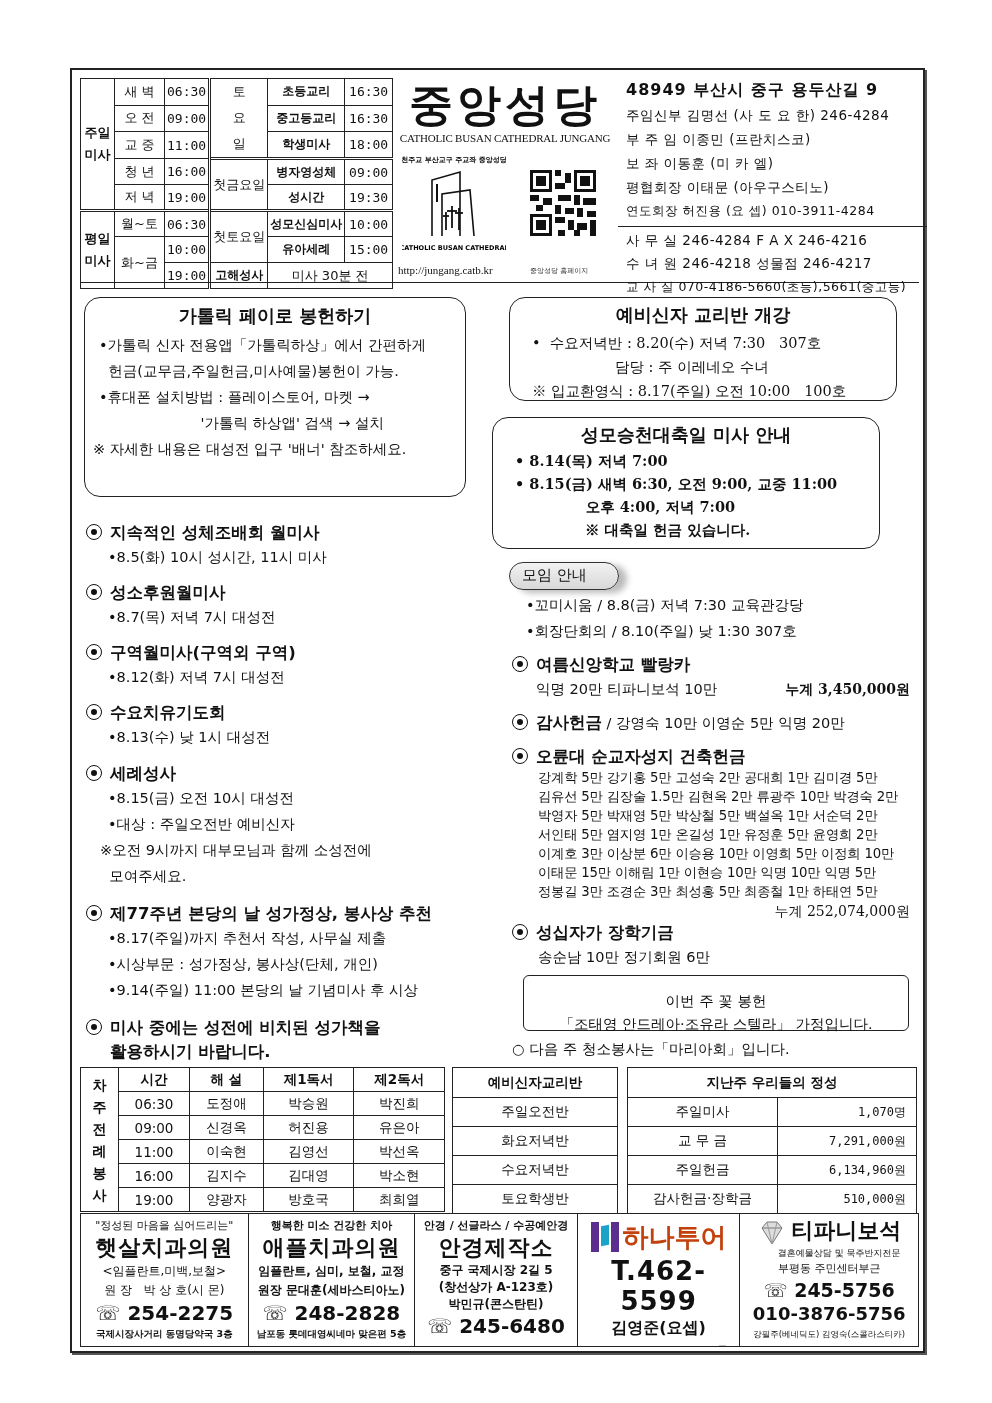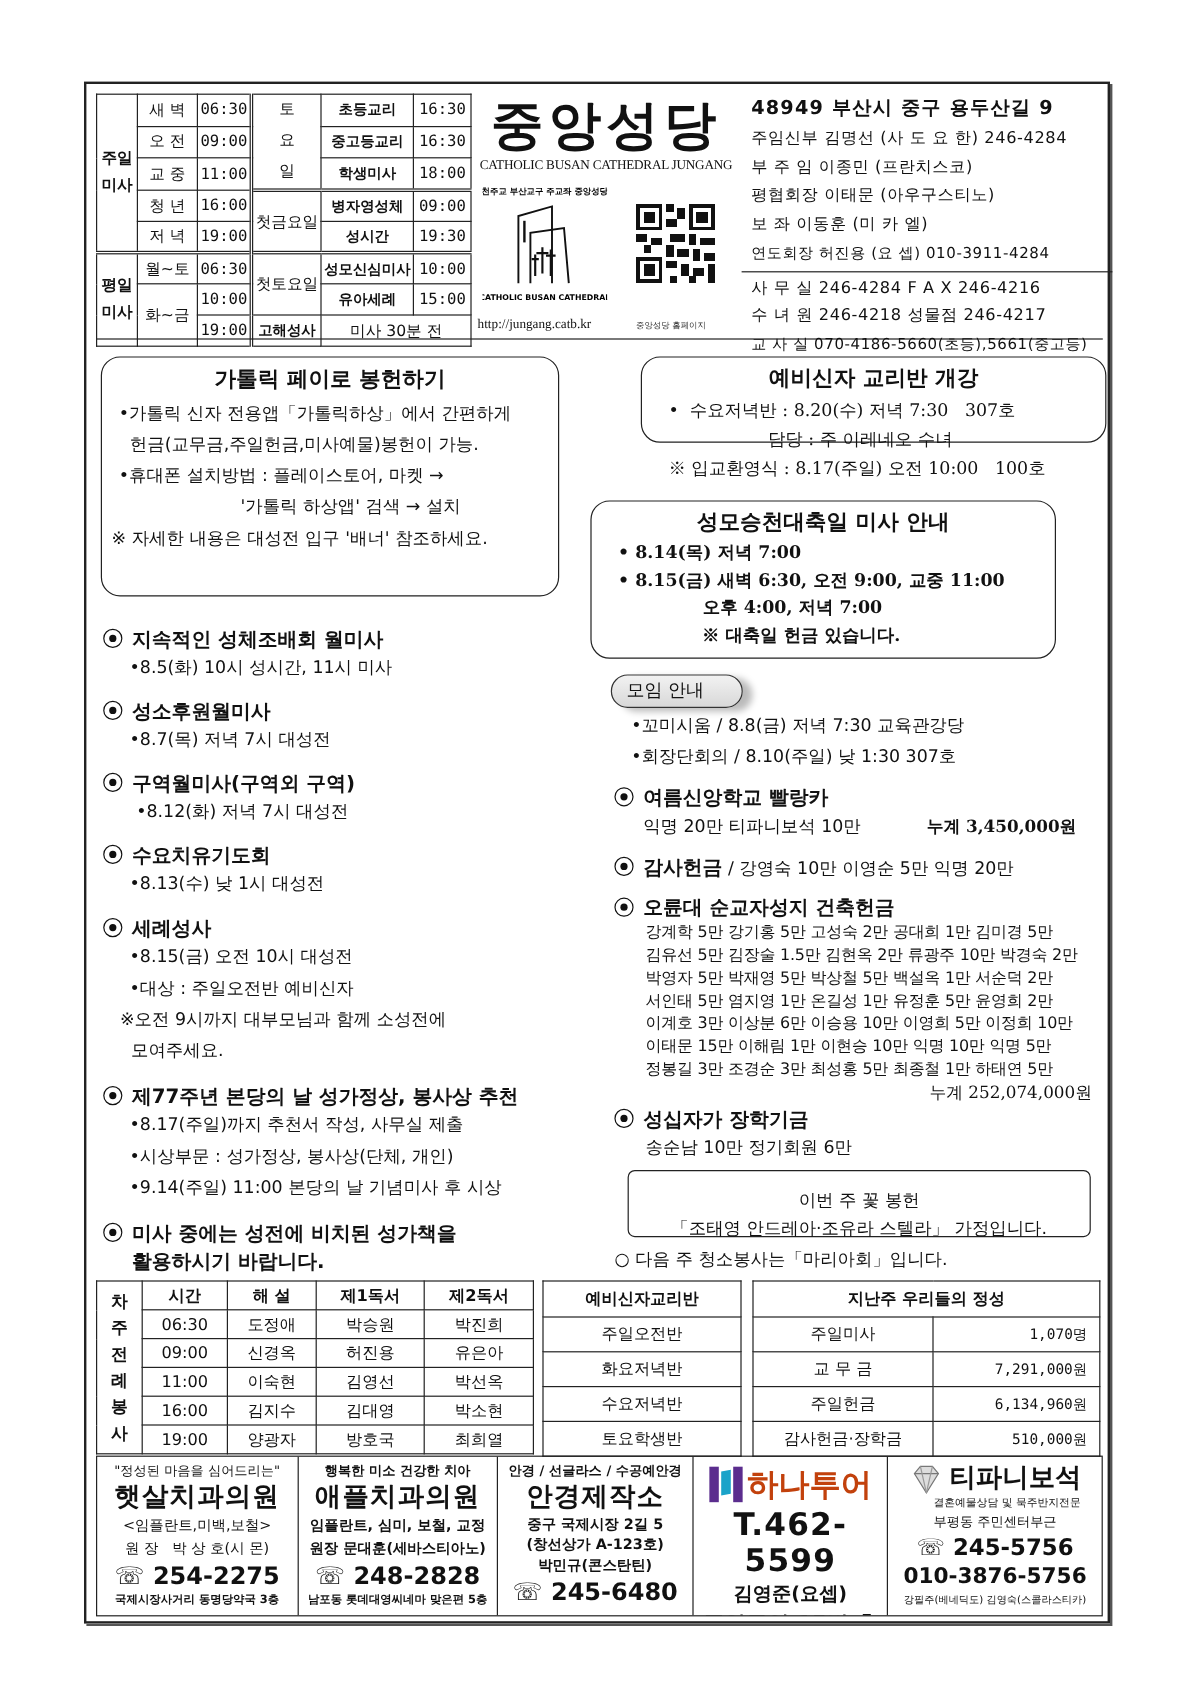--- a/index.html
+++ b/index.html
@@ -184,22 +184,22 @@
         </g>
       </svg>
       <div class="url">http://jungang.catb.kr</div>
       <div class="qrcap">중앙성당 홈페이지</div>
     </div>
 
     <div class="addr">
       <div class="a1">48949  부산시  중구  용두산길  9</div>
       <div class="row">주임신부 김명선 (사 도 요 한) 246-4284</div>
       <div class="row">부 주 임 이종민 (프란치스코)</div>
+      <div class="row">보    좌 이동훈 (미   카   엘)</div>
       <div class="row">평협회장 이태문 (아우구스티노)</div>
-      <div class="row">보    좌 이동훈 (미   카   엘)</div>
       <div class="row" style="font-size:12.5px">연도회장 허진용 (요       셉) 010-3911-4284</div>
       <div style="border-top:1px solid #222;margin:3px -8px 2px -8px"></div>
       <div class="row tight">사 무 실  246-4284    F A X  246-4216</div>
       <div class="row tight">수 녀 원  246-4218    성물점 246-4217</div>
       <div class="row tight" style="font-size:12.5px">교 사 실  070-4186-5660(초등),5661(중고등)</div>
     </div>
   </div>
 
   <div class="rbox" style="left:12px;top:227px;width:382px;height:200px;">
     <h3>가톨릭 페이로 봉헌하기</h3>
@@ -213,21 +213,21 @@
   </div>
 
   <div class="sec" style="left:14px;top:452px;">
     <div class="hd"><span class="bullet"></span><span>지속적인 성체조배회 월미사</span></div>
     <div class="it">•8.5(화) 10시 성시간, 11시 미사</div>
   </div>
   <div class="sec" style="left:14px;top:512px;">
     <div class="hd"><span class="bullet"></span><span>성소후원월미사</span></div>
     <div class="it">•8.7(목) 저녁 7시 대성전</div>
   </div>
-  <div class="sec" style="left:14px;top:572px;text-align:center;">
+  <div class="sec" style="left:14px;top:572px;">
     <div class="hd"><span class="bullet"></span><span>구역월미사(구역외 구역)</span></div>
     <div class="it">•8.12(화) 저녁 7시 대성전</div>
   </div>
   <div class="sec" style="left:14px;top:632px;">
     <div class="hd"><span class="bullet"></span><span>수요치유기도회</span></div>
     <div class="it">•8.13(수) 낮 1시 대성전</div>
   </div>
   <div class="sec" style="left:14px;top:693px;">
     <div class="hd"><span class="bullet"></span><span>세례성사</span></div>
     <div class="it">•8.15(금) 오전 10시 대성전</div>
@@ -239,21 +239,21 @@
     <div class="hd"><span class="bullet"></span><span>제77주년 본당의 날 성가정상, 봉사상 추천</span></div>
     <div class="it">•8.17(주일)까지 추천서 작성, 사무실 제출</div>
     <div class="it">•시상부문 : 성가정상, 봉사상(단체, 개인)</div>
     <div class="it">•9.14(주일) 11:00 본당의 날 기념미사 후 시상</div>
   </div>
   <div class="sec" style="left:14px;top:946px;">
     <div class="hd" style="line-height:24px"><span class="bullet"></span><span>미사 중에는 성전에 비치된 성가책을</span></div>
     <div class="hd" style="padding-left:24px;line-height:24px">활용하시기 바랍니다.</div>
   </div>
 
-  <div class="rbox serif" style="left:462px;top:227px;width:388px;height:72px;">
+  <div class="rbox serif" style="left:437px;top:227px;width:388px;height:104px;">
     <h3 style="font-family:'DejaVu Sans',sans-serif;margin-top:5px">예비신자 교리반 개강</h3>
     <div style="padding-left:22px">
       <div class="ln" style="line-height:24px;white-space:pre">•  수요저녁반 : 8.20(수) 저녁 7:30   307호</div>
       <div class="ln" style="line-height:24px;white-space:pre">                  담당 : 주 이레네오 수녀</div>
       <div class="ln" style="line-height:24px;white-space:pre">※ 입교환영식 : 8.17(주일) 오전 10:00   100호</div>
     </div>
   </div>
 
   <div class="rbox serif" style="left:420px;top:347px;width:388px;height:132px;">
     <h3 style="font-family:'DejaVu Sans',sans-serif;margin:5px 0 2px">성모승천대축일 미사 안내</h3>
@@ -266,21 +266,21 @@
   </div>
 
   <div class="pill" style="left:437px;top:492px;">모임 안내</div>
   <div class="sec" style="left:440px;top:522px;">
     <div class="it" style="padding-left:14px">•꼬미시움 / 8.8(금) 저녁 7:30 교육관강당</div>
     <div class="it" style="padding-left:14px">•회장단회의 / 8.10(주일) 낮 1:30 307호</div>
   </div>
 
   <div class="sec" style="left:440px;top:584px;width:400px;">
     <div class="hd"><span class="bullet"></span><span>여름신앙학교 빨랑카</span></div>
-    <div class="it" style="padding-left:24px"><span>익명 20만   티파니보석 10만</span><span style="float:right;font-weight:bold;font-family:'DejaVu Serif',serif;font-size:14px;margin-right:15px">누계 3,450,000원</span></div>
+    <div class="it" style="padding-left:24px"><span>익명 20만   티파니보석 10만</span><span style="float:right;font-weight:bold;font-family:'DejaVu Serif',serif;font-size:14px;margin-right:2px">누계 3,450,000원</span></div>
   </div>
 
   <div class="sec" style="left:440px;top:642px;">
     <div class="hd"><span class="bullet"></span><span>감사헌금</span><span class="normal" style="font-size:14.5px"> / 강영숙 10만   이영순 5만   익명 20만</span></div>
   </div>
 
   <div class="sec" style="left:440px;top:676px;width:400px;">
     <div class="hd"><span class="bullet"></span><span>오륜대 순교자성지 건축헌금</span></div>
     <div class="donors">강계학 5만 강기홍 5만 고성숙 2만 공대희 1만 김미경 5만</div>
     <div class="donors">김유선 5만 김장술 1.5만 김현옥 2만 류광주 10만 박경숙 2만</div>

